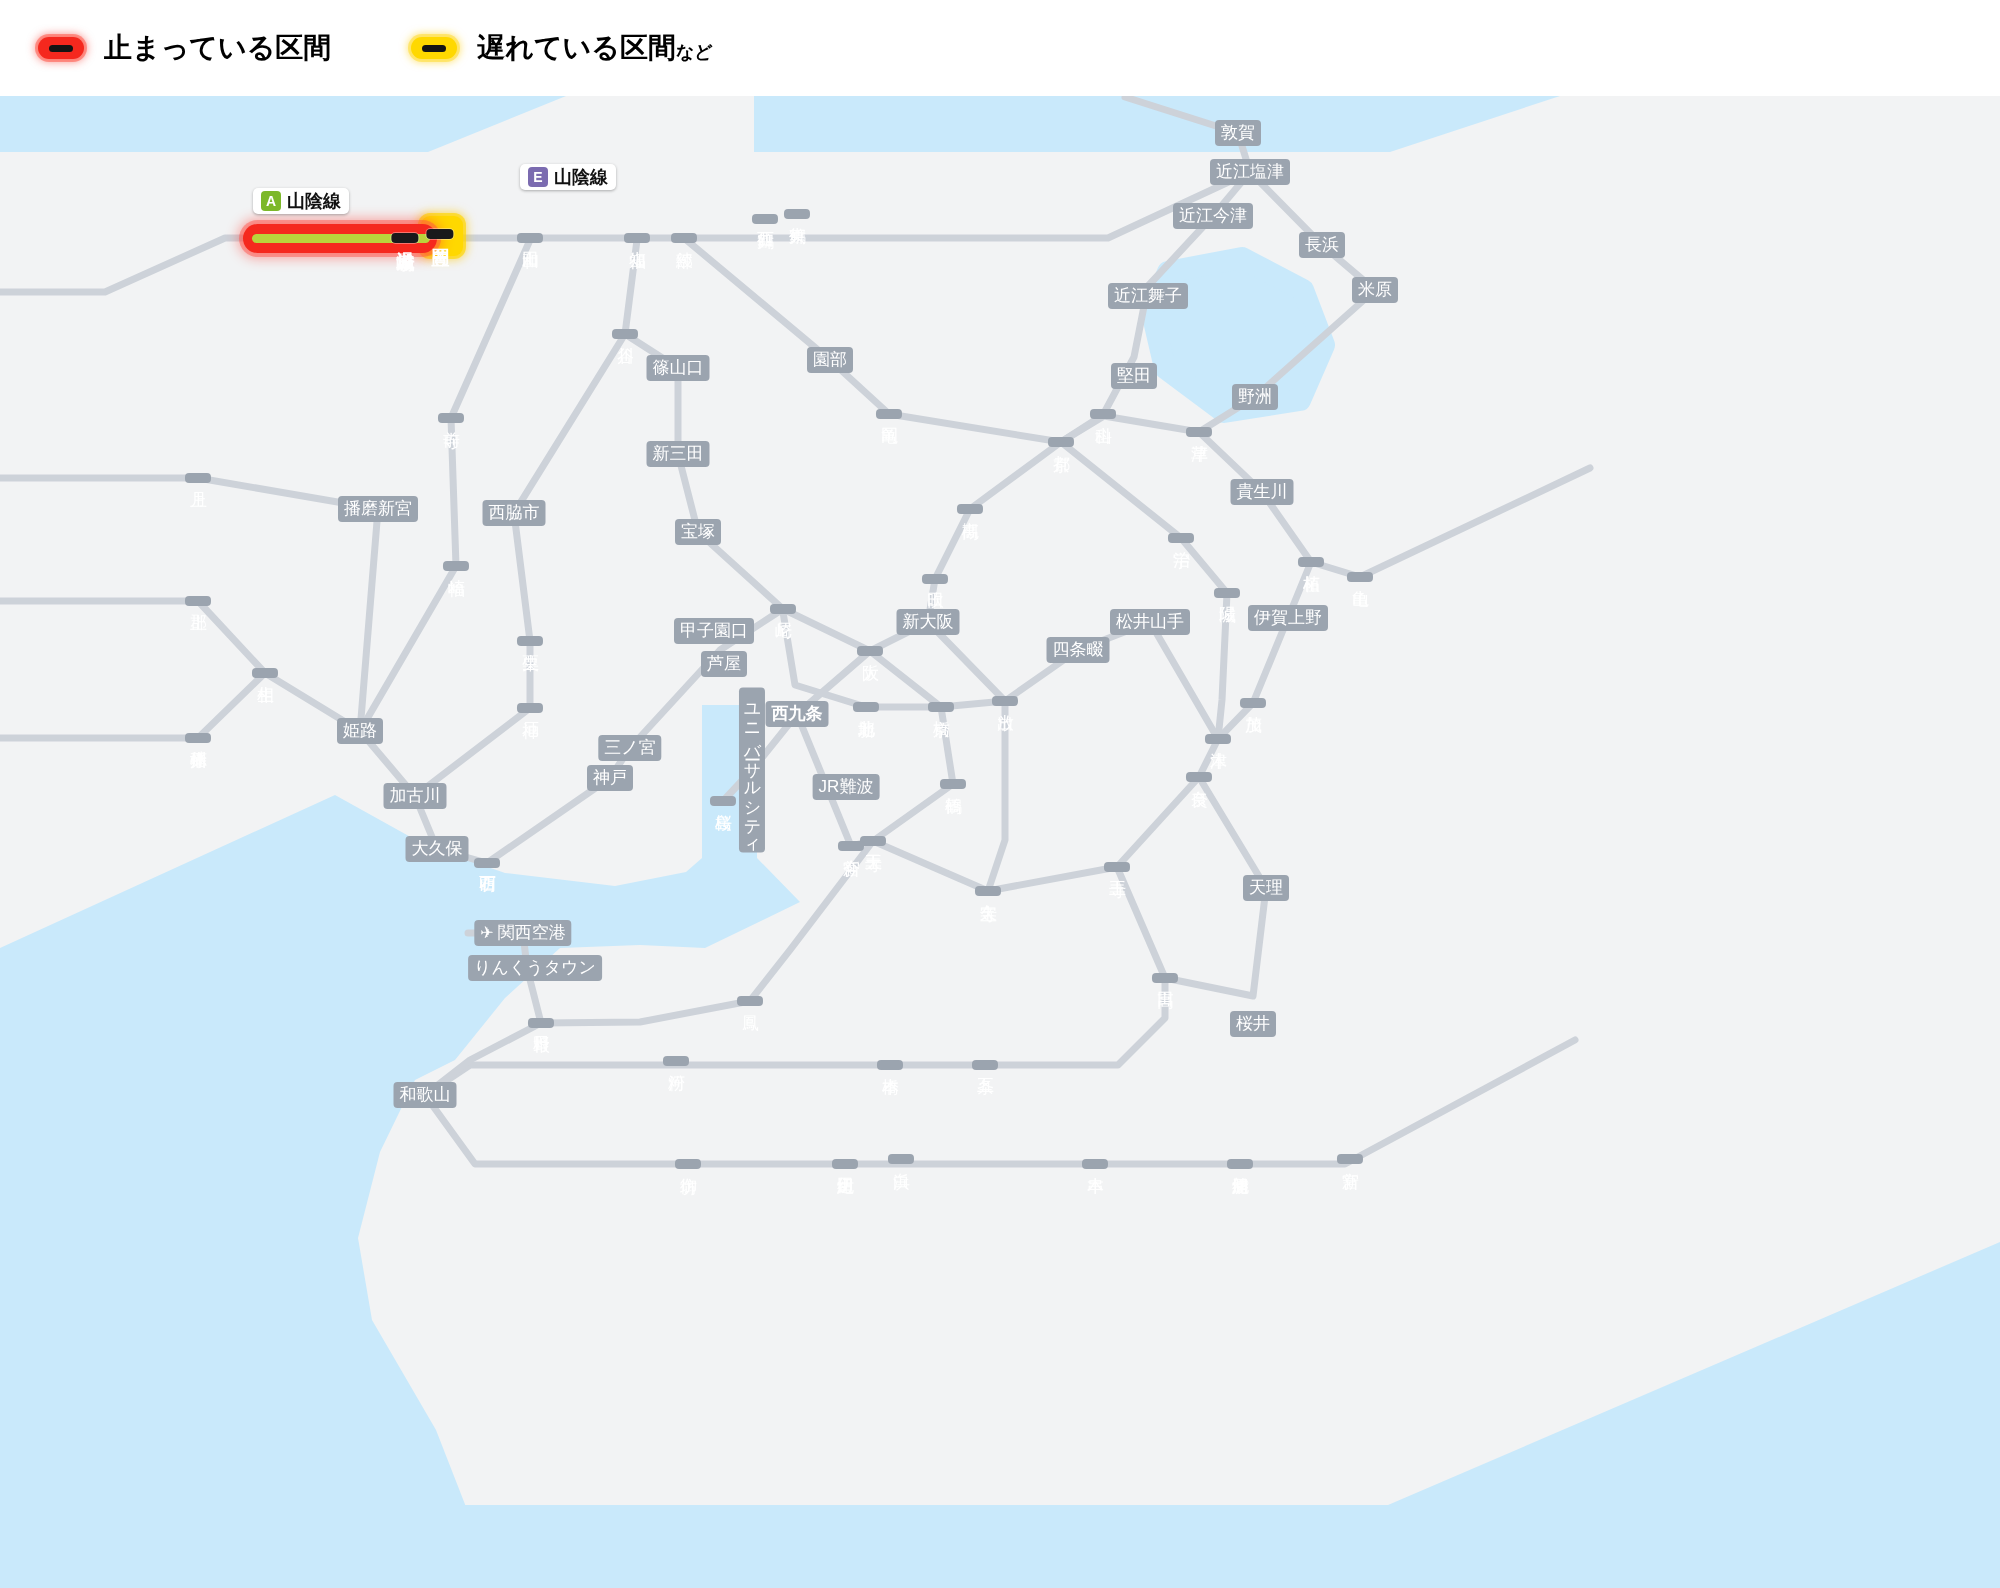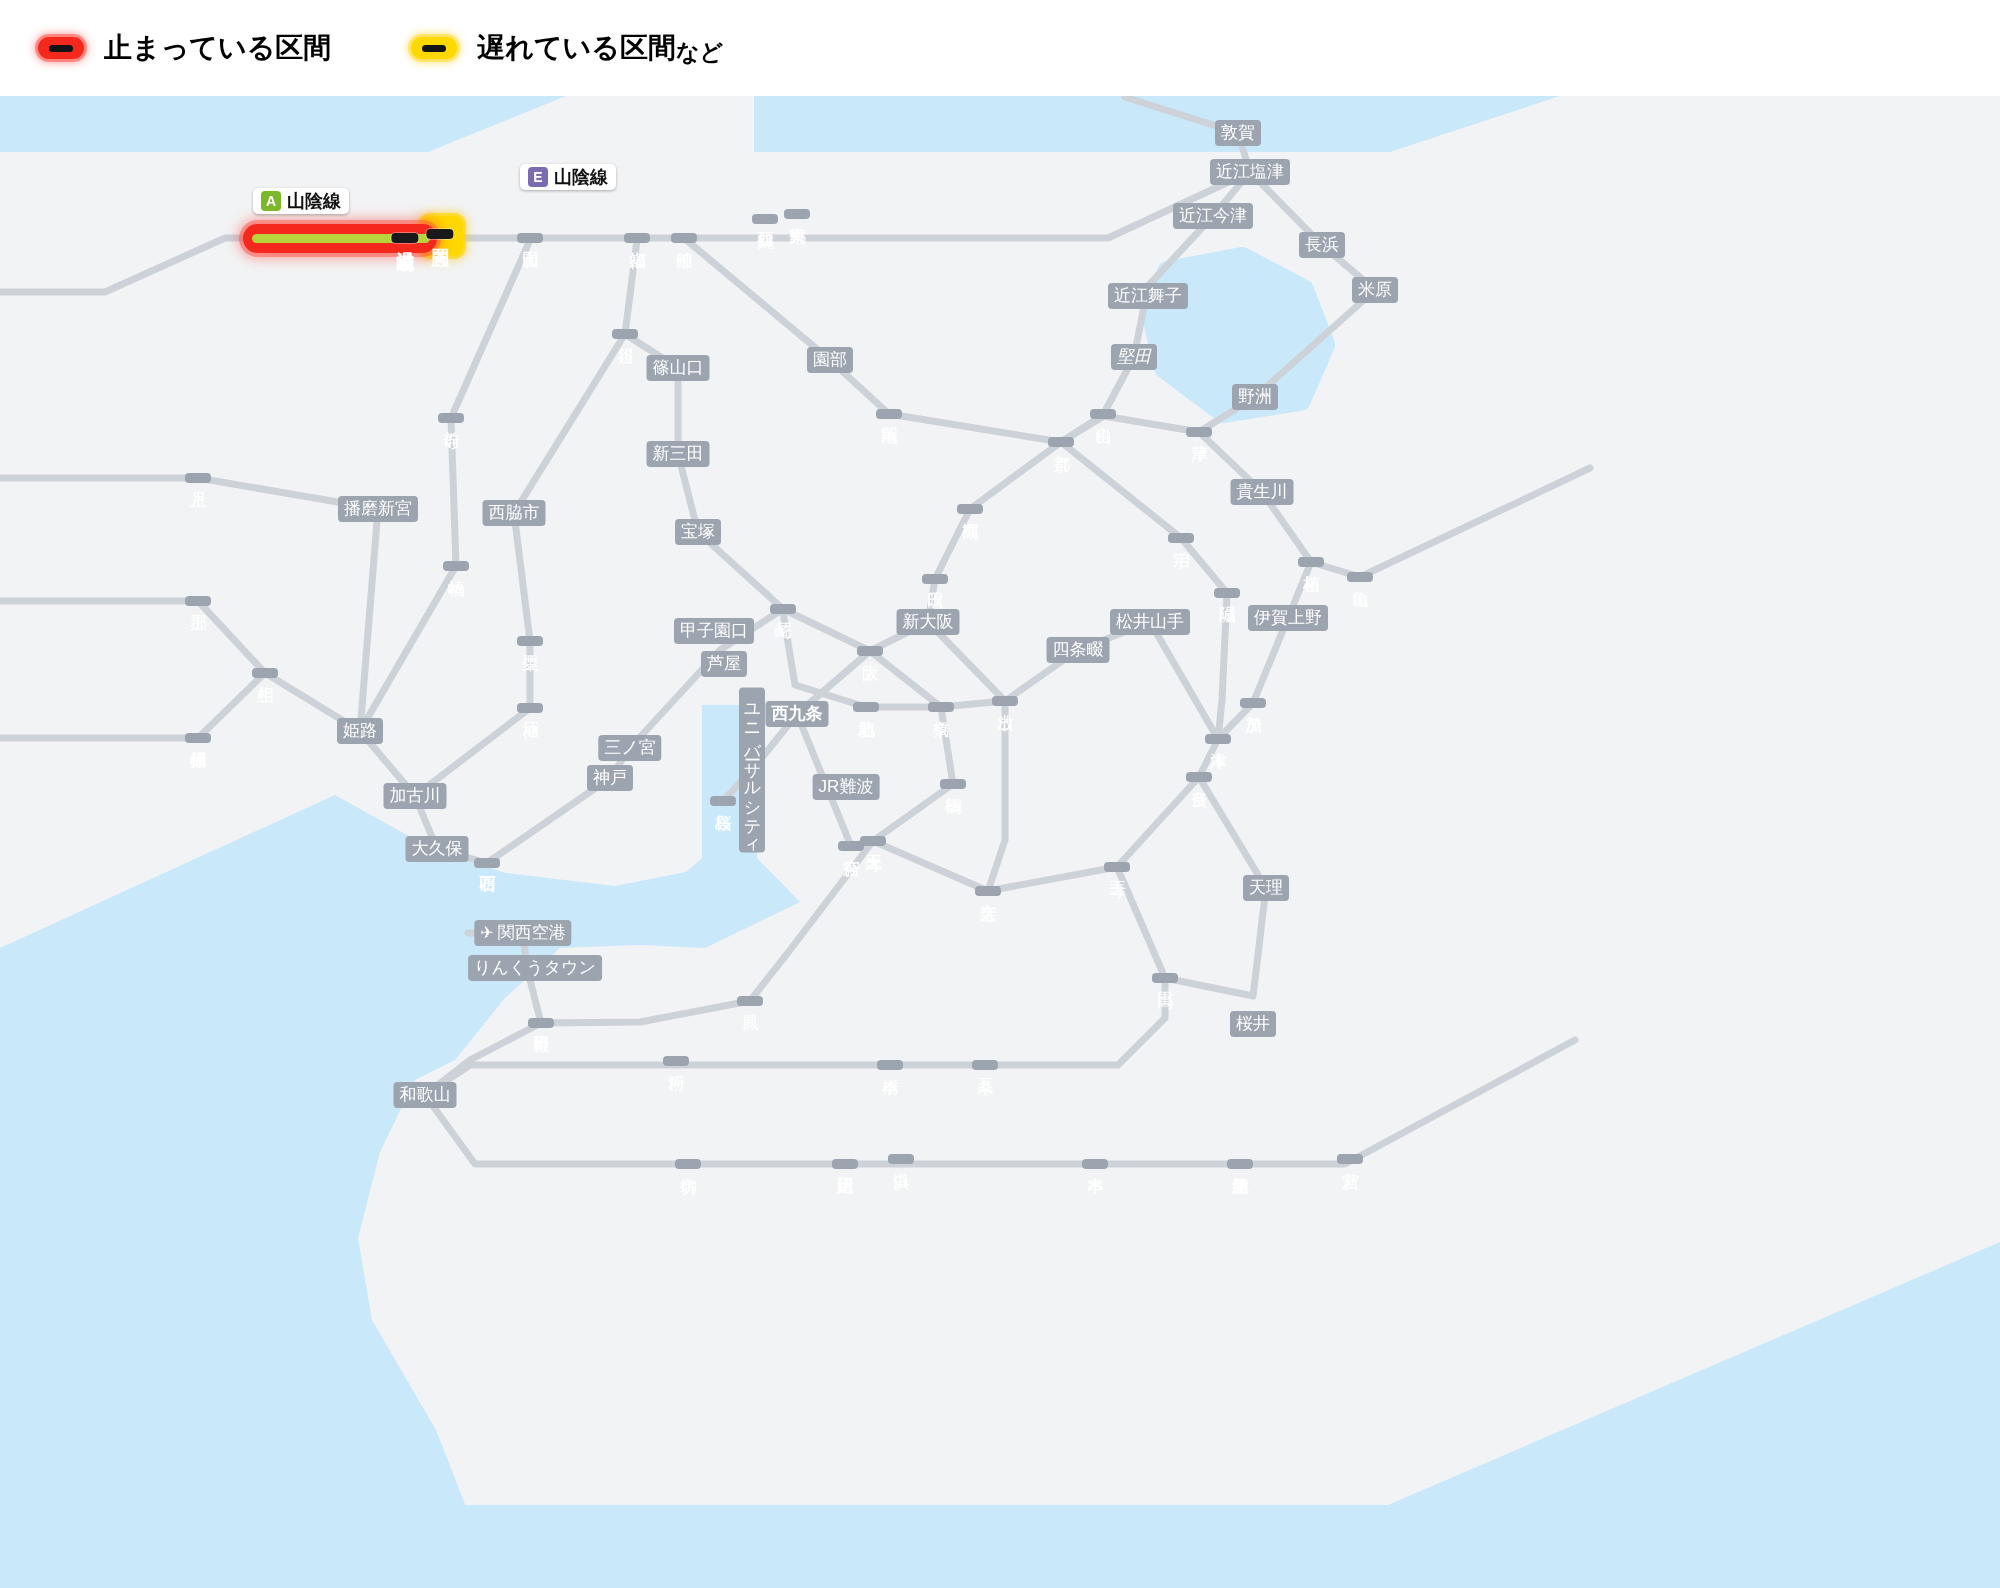--- a/index.html
+++ b/index.html
@@ -21,21 +21,21 @@
   .legend{position:absolute;left:0;top:0;width:100%;height:96px;background:#ffffff;
           display:flex;align-items:center;z-index:40;}
   .legend-pill{width:46px;height:22px;border-radius:12px;display:inline-flex;
                align-items:center;justify-content:center;flex:0 0 auto;}
   .legend-pill .bar{width:24px;height:7px;border-radius:4px;background:#141414;}
   .legend-pill.stopped{background:var(--stopped);
      box-shadow:0 0 0 3px rgba(255,90,75,.55),0 0 8px 3px rgba(245,40,30,.5);margin-left:38px;}
   .legend-pill.delayed{background:var(--delayed);
      box-shadow:0 0 0 3px rgba(255,225,80,.7),0 0 8px 3px rgba(255,205,0,.6);margin-left:80px;}
   .legend-text{font-size:28px;font-weight:bold;color:#000;margin-left:20px;}
-  .legend-suffix{font-size:23px;font-weight:bold;color:#000;align-self:center;margin-top:8px;}
+  .legend-suffix{font-size:18px;font-weight:bold;color:#000;align-self:center;margin-top:8px;}
 
   
   .station{position:absolute;transform:translate(-50%,-50%);background:var(--station-bg);
            color:var(--station-text);font-size:17px;line-height:1.18;border-radius:4px;
            white-space:nowrap;text-align:center;z-index:10;}
   .station.h{padding:3px 6px;}
   .station.v{writing-mode:vertical-rl;text-orientation:upright;padding:5px 3px;}
   .station.alert{background:var(--alert-bg);font-weight:bold;font-size:18px;z-index:30;
                  box-shadow:0 0 0 1px rgba(255,255,255,.35);}
   .station .plane{font-size:16px;margin-right:4px;}
@@ -121,21 +121,21 @@
     <span class="inner"></span>
   </div>
 
   <div>
       <div class="station h" style="left: 1238px; top: 133px;">敦賀</div>
       <div class="station h" style="left: 1250px; top: 172px;">近江塩津</div>
       <div class="station h" style="left: 1213px; top: 216px;">近江今津</div>
       <div class="station h" style="left: 1322px; top: 245px;">長浜</div>
       <div class="station h" style="left: 1375px; top: 290px;">米原</div>
       <div class="station h" style="left: 1148px; top: 296px;">近江舞子</div>
-      <div class="station h" style="left: 1134px; top: 357px; font-style: italic;">堅田</div>
+      <div class="station h" style="left: 1134px; top: 376px;">堅田</div>
       <div class="station h" style="left: 1255px; top: 397px;">野洲</div>
       <div class="station v" style="left: 1199px; top: 432px;">草津</div>
       <div class="station v" style="left: 1103px; top: 414px;">山科</div>
       <div class="station v" style="left: 1061px; top: 442px;">京都</div>
       <div class="station h" style="left: 1262px; top: 492px;">貴生川</div>
       <div class="station v" style="left: 1311px; top: 562px;">柘植</div>
       <div class="station v" style="left: 1360px; top: 577px;">亀山</div>
       <div class="station v" style="left: 1181px; top: 538px;">宇治</div>
       <div class="station v" style="left: 1227px; top: 593px;">城陽</div>
       <div class="station h" style="left: 1288px; top: 618px;">伊賀上野</div>

